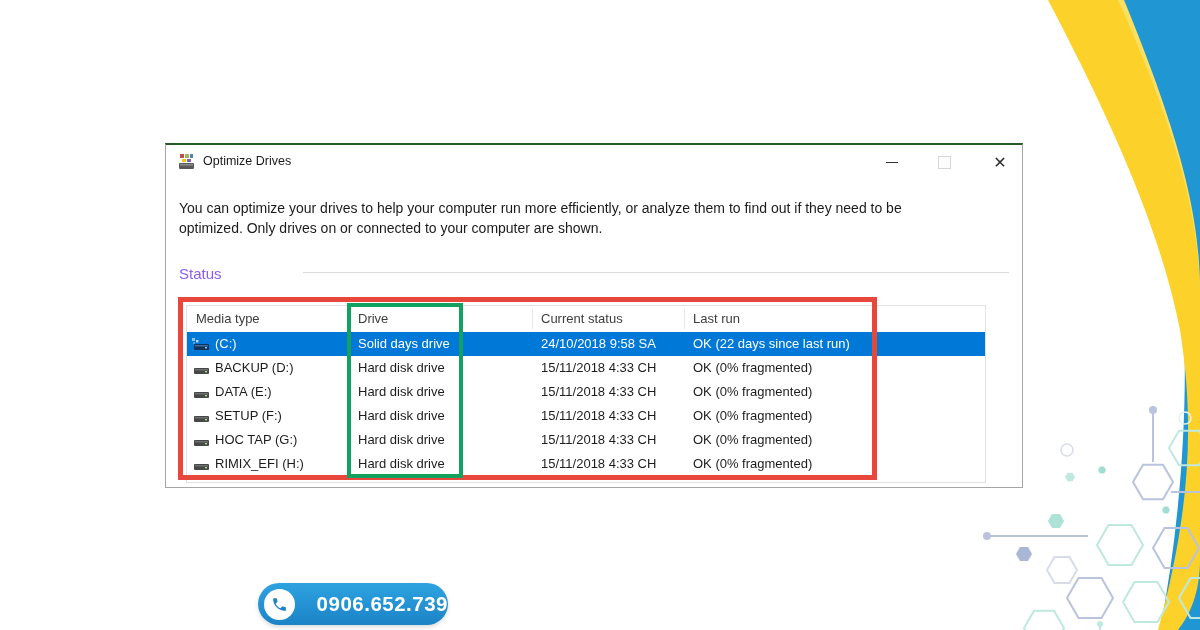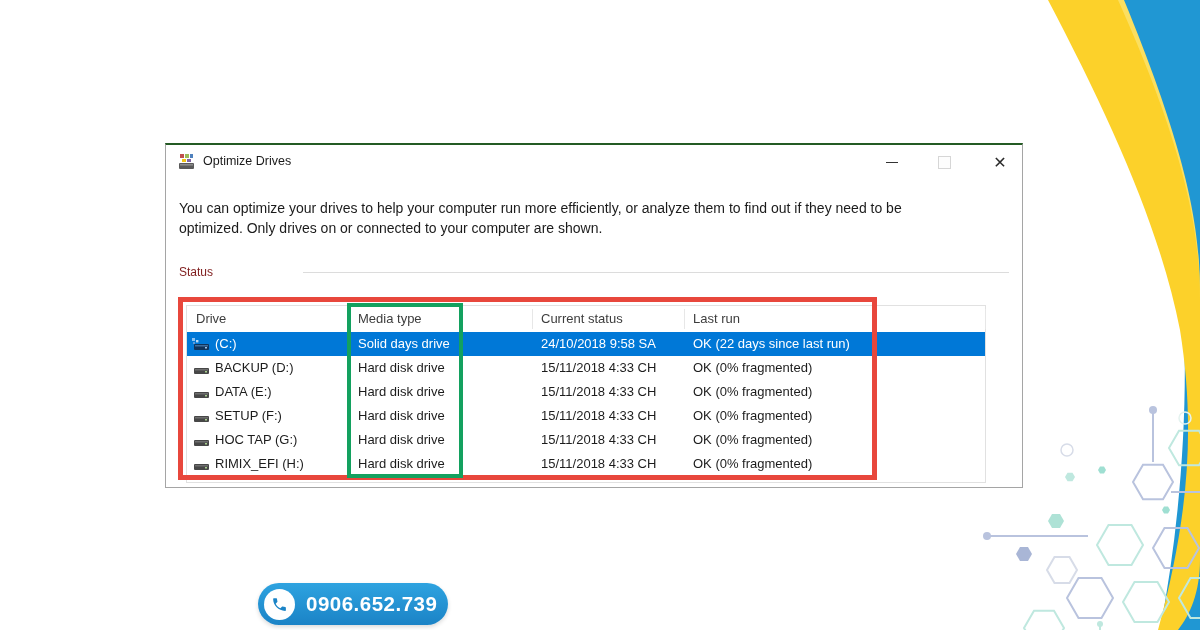--- a/index.html
+++ b/index.html
@@ -16,21 +16,21 @@
   .title{position:absolute;left:37px;top:9px;font-size:12.5px;color:#1a1a1a;}
   .controls{position:absolute;right:0;top:0;height:34px;}
   .ctrl{position:absolute;top:0;width:44px;height:34px;display:flex;align-items:center;justify-content:center;}
   .ctrl.min{right:108px;}
   .ctrl.max{right:56px;}
   .ctrl.close{right:0px;font-size:16px;color:#2b2b2b;}
   .minbar{width:12px;height:0;border-top:1.6px solid #333;}
   .maxbox{width:11px;height:11px;border:1.4px solid #d6d6d6;background:#fdfdfd;}
 
   .desc{position:absolute;left:13px;top:54px;font-size:14px;line-height:19.5px;color:#1b1b1b;white-space:nowrap;}
-  .statuslabel{position:absolute;left:13px;top:120px;font-size:12px;color:#7f1d1d;}
+  .statuslabel{position:absolute;left:13px;top:120px;font-size:15px;color:#8b5cf6;}
   .statusline{position:absolute;left:137px;top:127px;width:706px;height:0;border-top:1px solid #dcdcdc;}
 
   
   .list{position:absolute;left:20px;top:160px;width:800px;height:178px;background:#fff;
         border:1px solid #e1e1e1;box-sizing:border-box;}
   .lheader{position:relative;display:grid;grid-template-columns:162px 183px 152px 1fr;height:26px;
            line-height:26px;font-size:13px;color:#3d3d3d;}
   .lheader .hc{padding-left:9px;overflow:hidden;}
   .hsep{position:absolute;top:3px;width:1px;height:20px;background:#e7e7e7;}
   .lrow{display:grid;grid-template-columns:162px 183px 152px 1fr;height:24px;line-height:24px;
@@ -43,21 +43,21 @@
   
   .redbox{position:absolute;left:178px;top:297px;width:699px;height:183px;border:5px solid #e8473c;
           box-sizing:border-box;z-index:5;pointer-events:none;}
   .greenbox{position:absolute;left:347px;top:303px;width:116px;height:175px;border:4px solid #13a15f;
           box-sizing:border-box;z-index:6;pointer-events:none;}
 
   
   .logo{position:absolute;left:24px;top:546px;width:245px;height:84px;z-index:3;}
   .pill{position:absolute;left:258px;top:583px;width:190px;height:42px;border-radius:22px;
         background:linear-gradient(#2ea3e0,#1b83c6);display:flex;align-items:center;z-index:3;
-        box-shadow:0 2px 4px rgba(0,0,0,0.15);cursor:pointer;}
+        box-shadow:0 2px 4px rgba(0,0,0,0.15);cursor:pointer;justify-content:space-between;}
   .pcircle{width:31px;height:31px;border-radius:50%;background:#fff;margin-left:6px;
            display:flex;align-items:center;justify-content:center;}
   .pnum{color:#fff;font-size:20.5px;font-weight:bold;margin-left:11px;letter-spacing:0.5px;}
 </style>
 </head>
 <body>
 
 <div id="stage">
 
   <svg class="decor" width="1200" height="630" viewBox="0 0 1200 630">
@@ -125,22 +125,22 @@
     <div class="desc">
       <div>You can optimize your drives to help your computer run more efficiently, or analyze them to find out if they need to be</div>
       <div>optimized. Only drives on or connected to your computer are shown.</div>
     </div>
 
     <div class="statuslabel">Status</div>
     <div class="statusline"></div>
 
     <div class="list">
       <div class="lheader">
+        <div class="hc">Media type</div>
         <div class="hc">Drive</div>
-        <div class="hc">Media type</div>
         <div class="hc">Current status</div>
         <div class="hc">Last run</div>
         <div class="hsep" style="left:162px"></div>
         <div class="hsep" style="left:345px"></div>
         <div class="hsep" style="left:497px"></div>
         <div class="hsep" style="left:798px"></div>
       </div>
       <div id="drive-rows">
           <div class="lrow sel" style="background: rgb(0, 120, 215);">
             <div class="c1">

